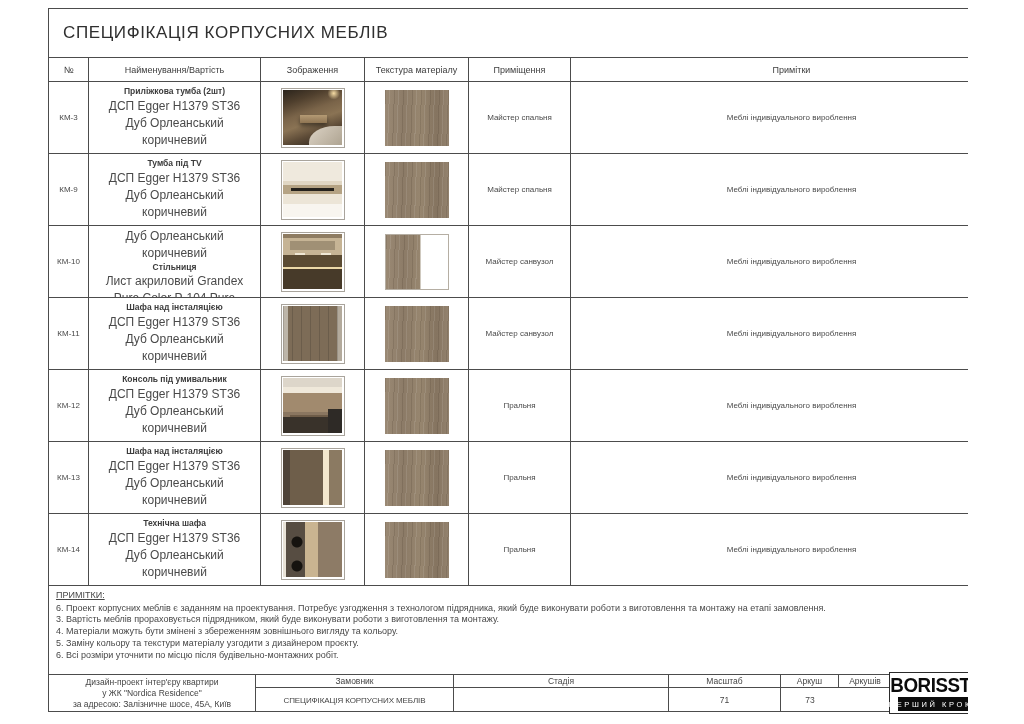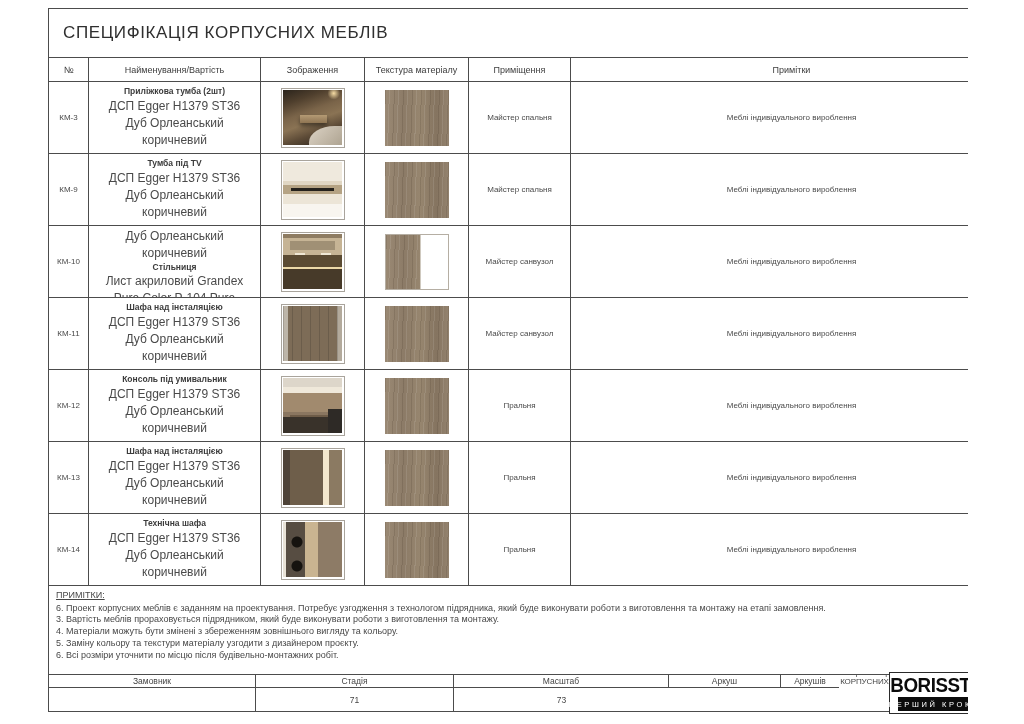--- a/index.html
+++ b/index.html
@@ -245,20 +245,25 @@
   <div class="notesbox">
     <div class="nt">ПРИМІТКИ:</div>
     <div>6. Проект корпусних меблів є заданням на проектування. Потребує узгодження з технологом підрядника, який буде виконувати роботи з виготовлення та монтажу на етапі замовлення.</div>
     <div>3. Вартість меблів прораховується підрядником, який буде виконувати роботи з виготовлення та монтажу.</div>
     <div>4. Матеріали можуть бути змінені з збереженням зовнішнього вигляду та кольору.</div>
     <div>5. Заміну кольору та текстури матеріалу узгодити з дизайнером проєкту.</div>
     <div>6. Всі розміри уточнити по місцю після будівельно-монтажних робіт.</div>
   </div>
 
   <div class="footer">
+    <div class="fc proj">
+      <span>Дизайн-проект інтер'єру квартири</span>
+      <span>у ЖК "Nordica Residence"</span>
+      <span>за адресою: Залізничне шосе, 45А, Київ</span>
+    </div>
     <div class="fc fh">Замовник</div>
     <div class="fc fh">Стадія</div>
     <div class="fc fh">Масштаб</div>
     <div class="fc fh">Аркуш</div>
     <div class="fc fh noright">Аркушів</div>
 
     <div class="fc stageval">СПЕЦИФІКАЦІЯ КОРПУСНИХ МЕБЛІВ</div>
     <div class="fc"></div>
     <div class="fc">71</div>
     <div class="fc noright">73</div>

